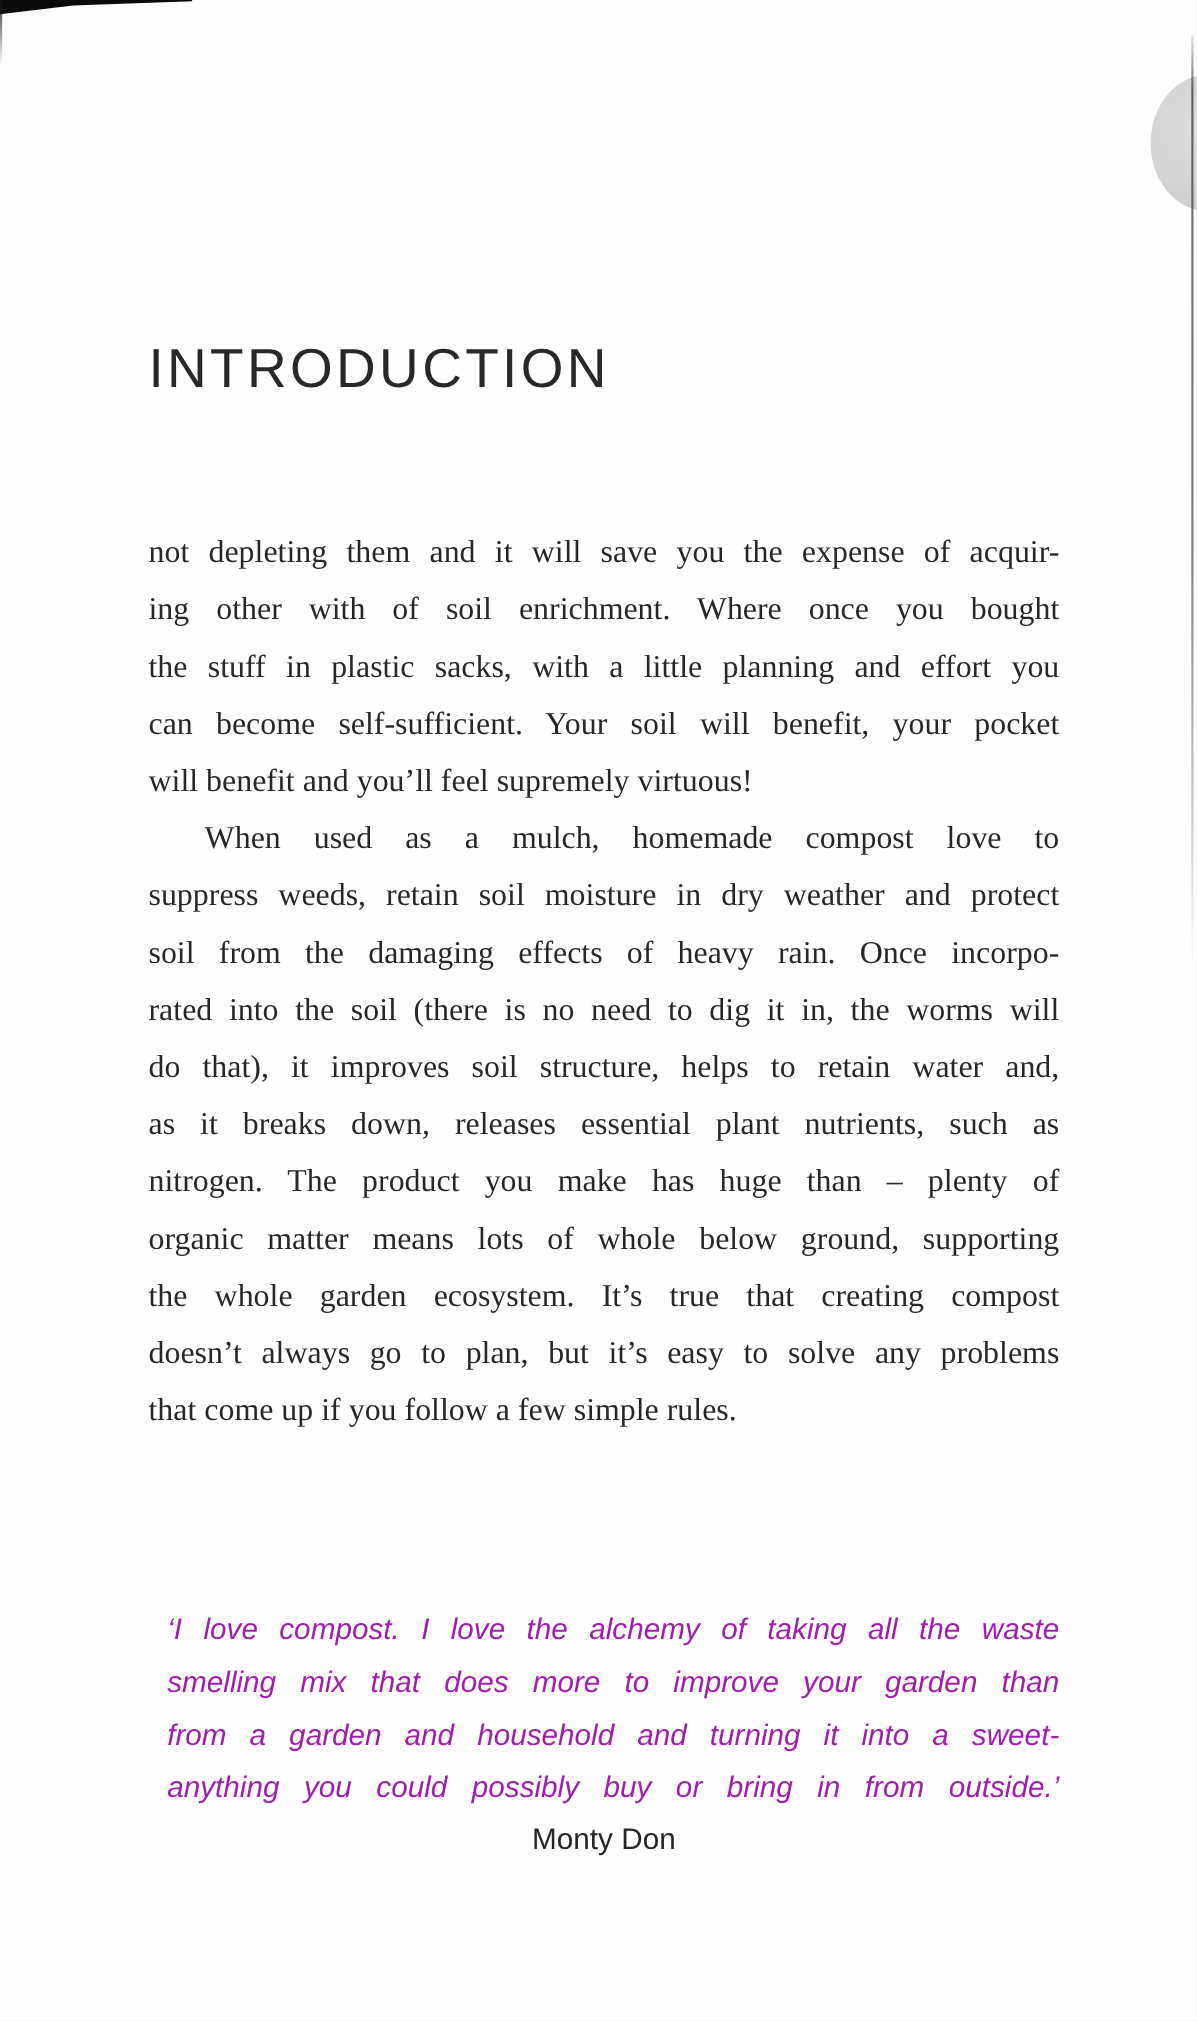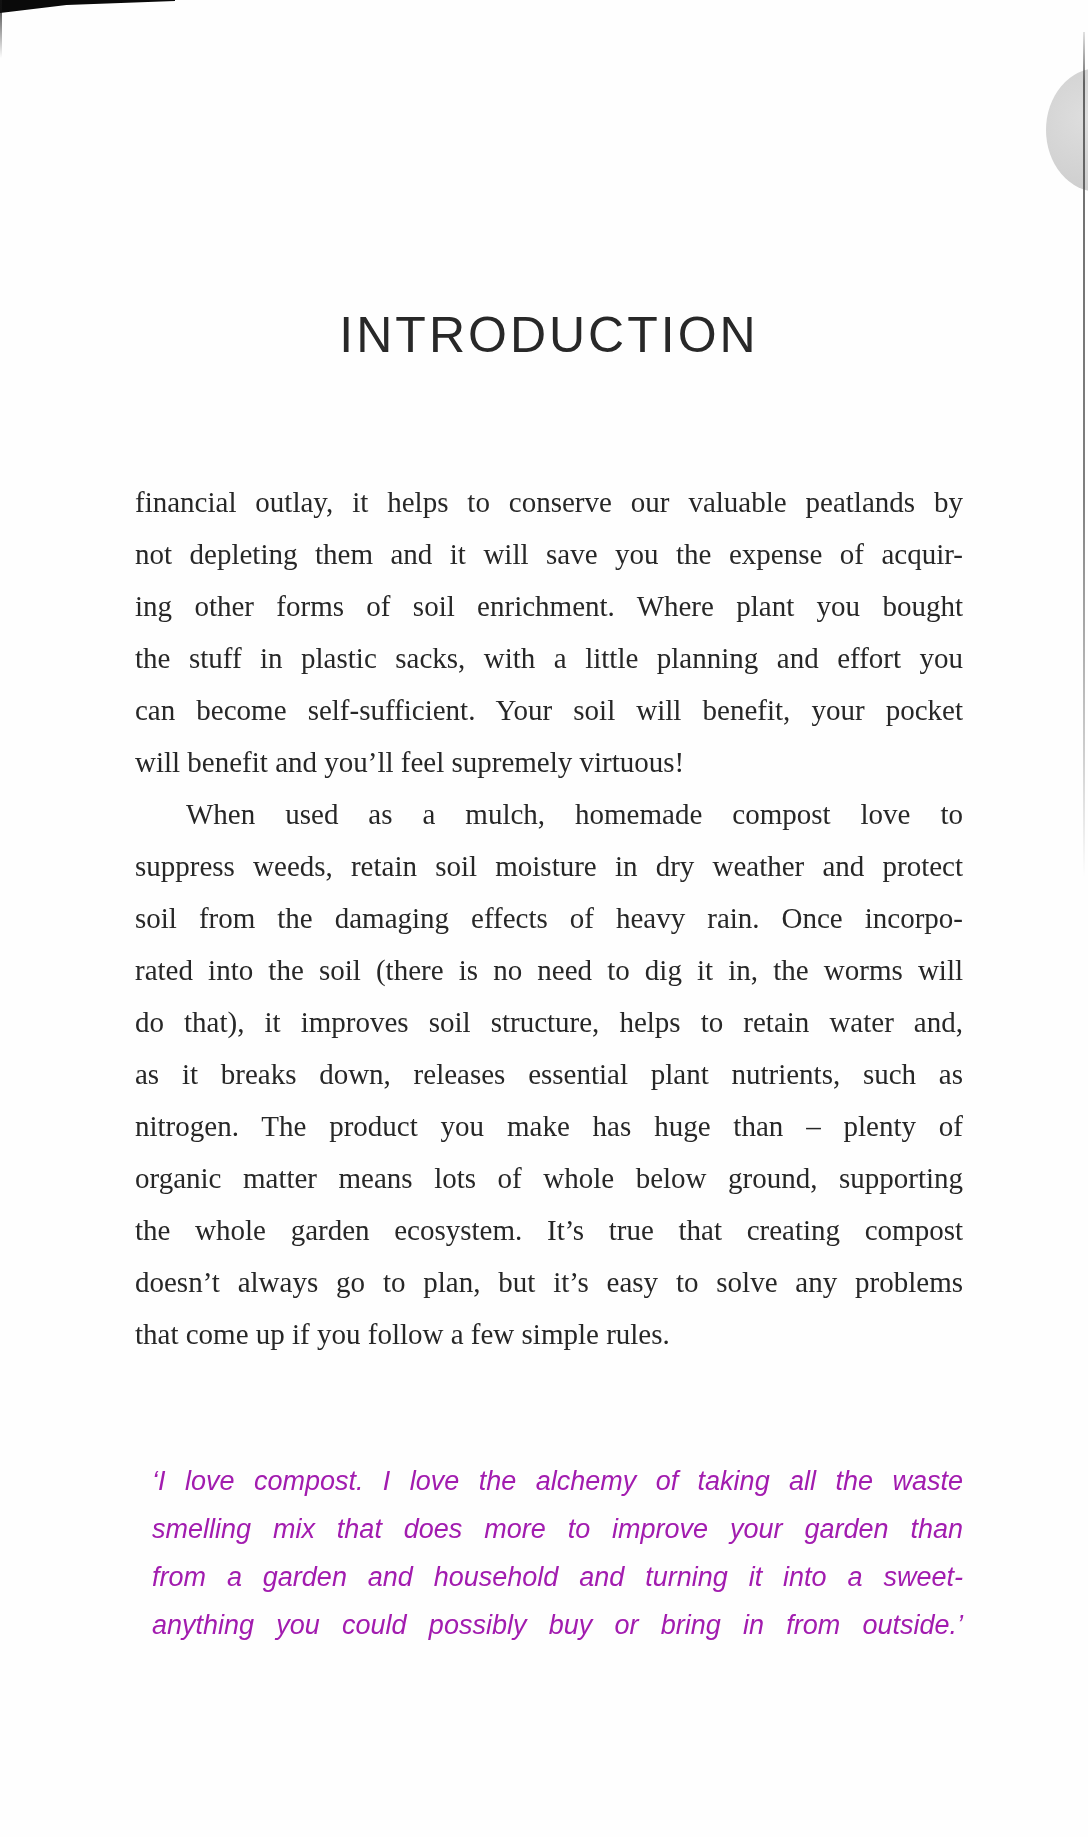--- a/index.html
+++ b/index.html
@@ -44,21 +44,21 @@
       rgba(60,60,60,0.65) 55%,
       rgba(60,60,60,0.25) 85%,
       rgba(60,60,60,0) 100%);
   }
 
   
   .title {
     position: absolute;
     left: 135px; top: 306px;
     width: 828px;
-    text-align: center;
+    text-align: left;
     font-family: "Liberation Sans", sans-serif;
     font-size: 50px;
     font-weight: 400;
     letter-spacing: 3px;
     color: #282828;
     white-space: nowrap;
   }
 
   
   .body-text {
@@ -105,23 +105,22 @@
 <div class="page">
 
   <div class="scan-bar-top"></div>
   <div class="scan-edge-left"></div>
   <div class="scan-thumb-circle"></div>
   <div class="scan-edge-right"></div>
 
   <div class="title">INTRODUCTION</div>
 
   <div class="body-text">
-    <div class="line">financial outlay, it helps to conserve our valuable peatlands by</div>
     <div class="line">not depleting them and it will save you the expense of acquir-</div>
-    <div class="line">ing other forms of soil enrichment. Where plant you bought</div>
+    <div class="line">ing other with of soil enrichment. Where once you bought</div>
     <div class="line">the stuff in plastic sacks, with a little planning and effort you</div>
     <div class="line">can become self-sufficient. Your soil will benefit, your pocket</div>
     <div class="line last">will benefit and you’ll feel supremely virtuous!</div>
 
     <div class="line indent">When used as a mulch, homemade compost love to</div>
     <div class="line">suppress weeds, retain soil moisture in dry weather and protect</div>
     <div class="line">soil from the damaging effects of heavy rain. Once incorpo-</div>
     <div class="line">rated into the soil (there is no need to dig it in, the worms will</div>
     <div class="line">do that), it improves soil structure, helps to retain water and,</div>
     <div class="line">as it breaks down, releases essential plant nutrients, such as</div>
@@ -132,14 +131,15 @@
     <div class="line last">that come up if you follow a few simple rules.</div>
   </div>
 
   <div class="quote">
     <div class="line">‘I love compost. I love the alchemy of taking all the waste</div>
     <div class="line">smelling mix that does more to improve your garden than</div>
     <div class="line">from a garden and household and turning it into a sweet-</div>
     <div class="line">anything you could possibly buy or bring in from outside.’</div>
   </div>
 
+  <div class="attribution">Monty Don</div>
 
 </div>
 
 </body></html>

